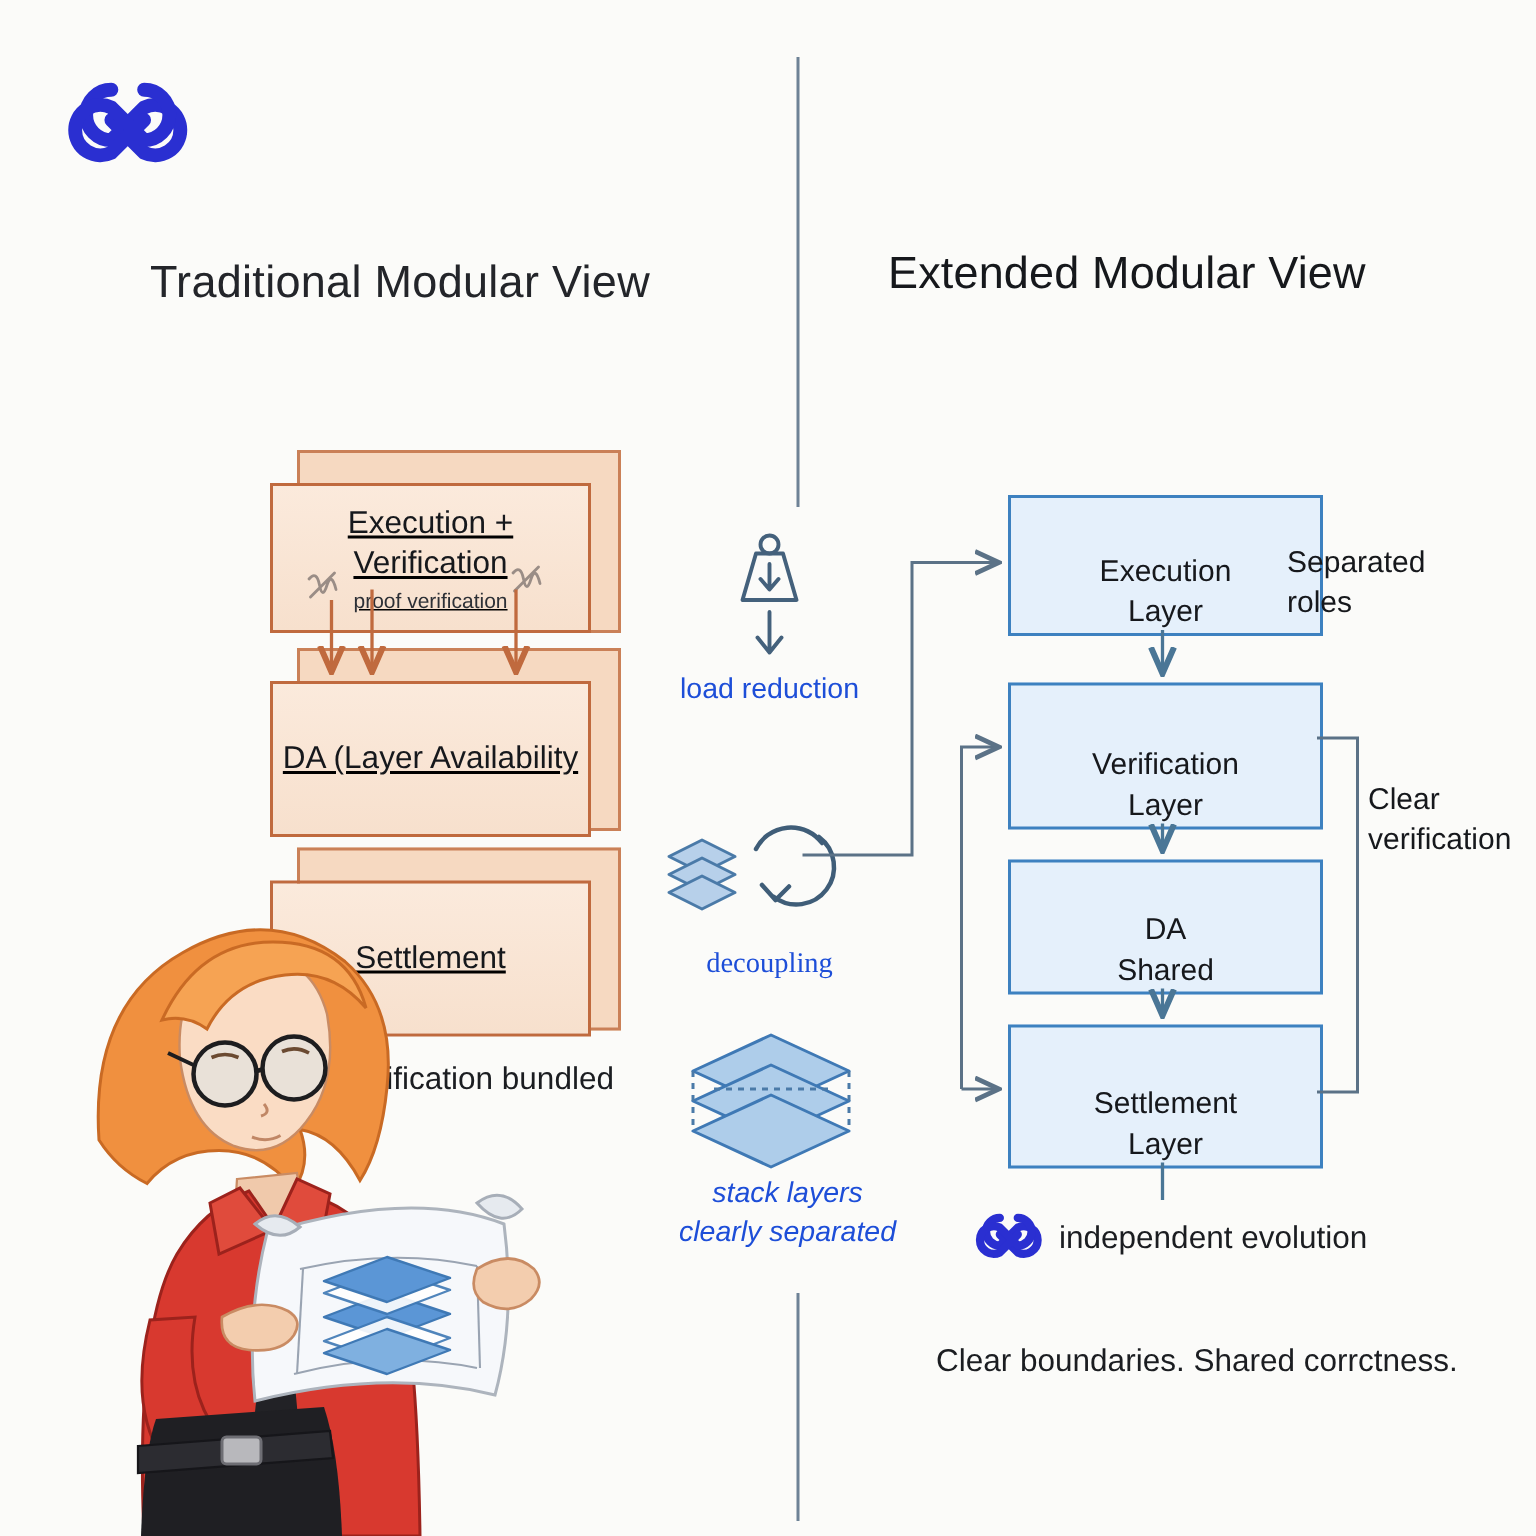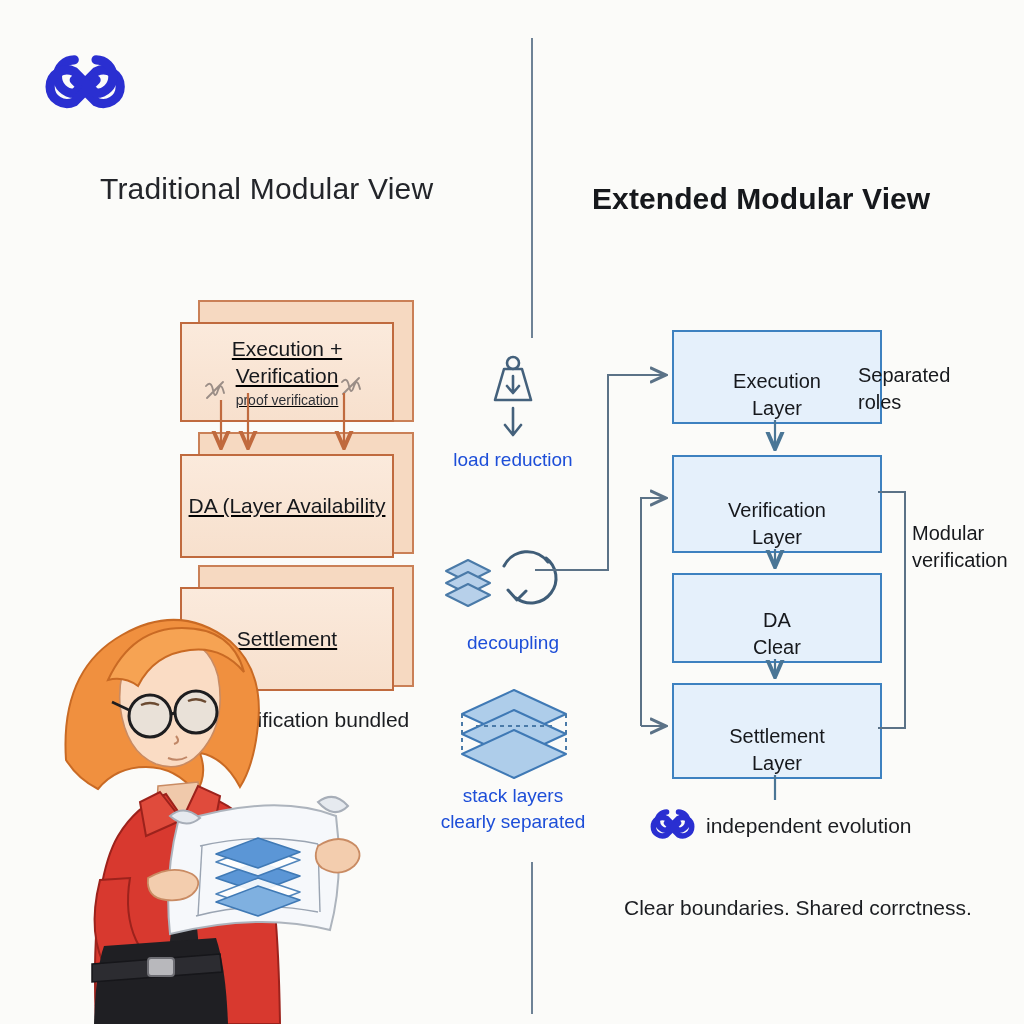--- a/index.html
+++ b/index.html
@@ -24,23 +24,23 @@
   .title-left {
     position: absolute;
     left: 100px; top: 172px;
     font-size: 30px;
     color: #23252a;
     letter-spacing: .2px;
     white-space: nowrap;
   }
   .title-right {
     position: absolute;
-    left: 592px; top: 182px;
+    left: 592px; top: 166px;
     font-size: 30px;
-    font-weight: 700;
+    font-weight: 400;
     color: #16181c;
     letter-spacing: .1px;
     white-space: nowrap;
   }
 
   
   .divider {
     position: absolute;
     left: 531px;
     width: 2px;
@@ -179,59 +179,59 @@
         <polygon points="26,20 48,31 26,42 4,31" fill="#b7d0ea"></polygon>
         <polygon points="26,32 48,43 26,54 4,43" fill="#b7d0ea"></polygon>
       </g>
       <g fill="none" stroke="#3f5d78" stroke-width="3" stroke-linecap="round" stroke-linejoin="round">
         <path d="M62 14 A26 26 0 0 1 106 10"></path>
         <path d="M104 6 A24 24 0 1 1 74 46"></path>
         <path d="M66 38 L75 48 L84 39"></path>
       </g>
     </svg>
   </div>
-  <div class="anno-center" style="left:431px; top:630px; width:164px;">decoupling</div>
+  <div class="anno-center" style="left:431px; top:630px; width:164px;font-family:Liberation Serif, serif;">decoupling</div>
 
   <div style="position:absolute; left:456px; top:684px; width:116px; height:96px;">
     <svg viewBox="0 0 116 96" width="116" height="96">
       <g stroke="#3f79b5" stroke-width="2" stroke-linejoin="round" fill="#aecdea">
         <polygon points="58,6 110,30 58,54 6,30"></polygon>
         <polygon points="58,26 110,50 58,74 6,50"></polygon>
         <polygon points="58,46 110,70 58,94 6,70"></polygon>
       </g>
       <g fill="none" stroke="#4a7aa8" stroke-width="2" stroke-dasharray="4 4">
         <path d="M6 30 L6 70"></path>
         <path d="M110 30 L110 70"></path>
         <path d="M20 42 L96 42"></path>
       </g>
     </svg>
   </div>
-  <div class="anno-center" style="left:422px; top:783px; width:182px;">stack layers
+  <div class="anno-center" style="left:434px; top:783px; width:182px;font-style:italic;">stack layers
 clearly separated</div>
 
   <div class="bb" style="left:672px; top:330px; width:206px; height:90px;">
     <div class="bb-label">Execution
 Layer</div>
   </div>
   <div class="bb" style="left:672px; top:455px; width:206px; height:94px;">
     <div class="bb-label">Verification
 Layer</div>
   </div>
   <div class="bb" style="left:672px; top:573px; width:206px; height:86px;">
     <div class="bb-label">DA
-Clear</div>
+Shared</div>
   </div>
   <div class="bb" style="left:672px; top:683px; width:206px; height:92px;">
     <div class="bb-label">Settlement
 Layer</div>
   </div>
 
   <div class="anno" style="left:858px; top:362px;">Separated
 roles</div>
-  <div class="anno" style="left:912px; top:520px;">Modular
+  <div class="anno" style="left:912px; top:520px;">Clear
 verification</div>
 
   <div class="logo-small">
     <svg viewBox="0 0 100 100" width="46" height="46">
       <g fill="none" stroke="#2a2fd1" stroke-width="12" stroke-linecap="round">
         <path d="M36 26 A20 20 0 1 0 36 66 L62 40 A20 20 0 1 1 62 76 L36 50"></path>
         <path d="M62 26 A20 20 0 1 1 62 66 L36 40 A20 20 0 1 0 36 76 L62 50"></path>
       </g>
     </svg>
   </div>

